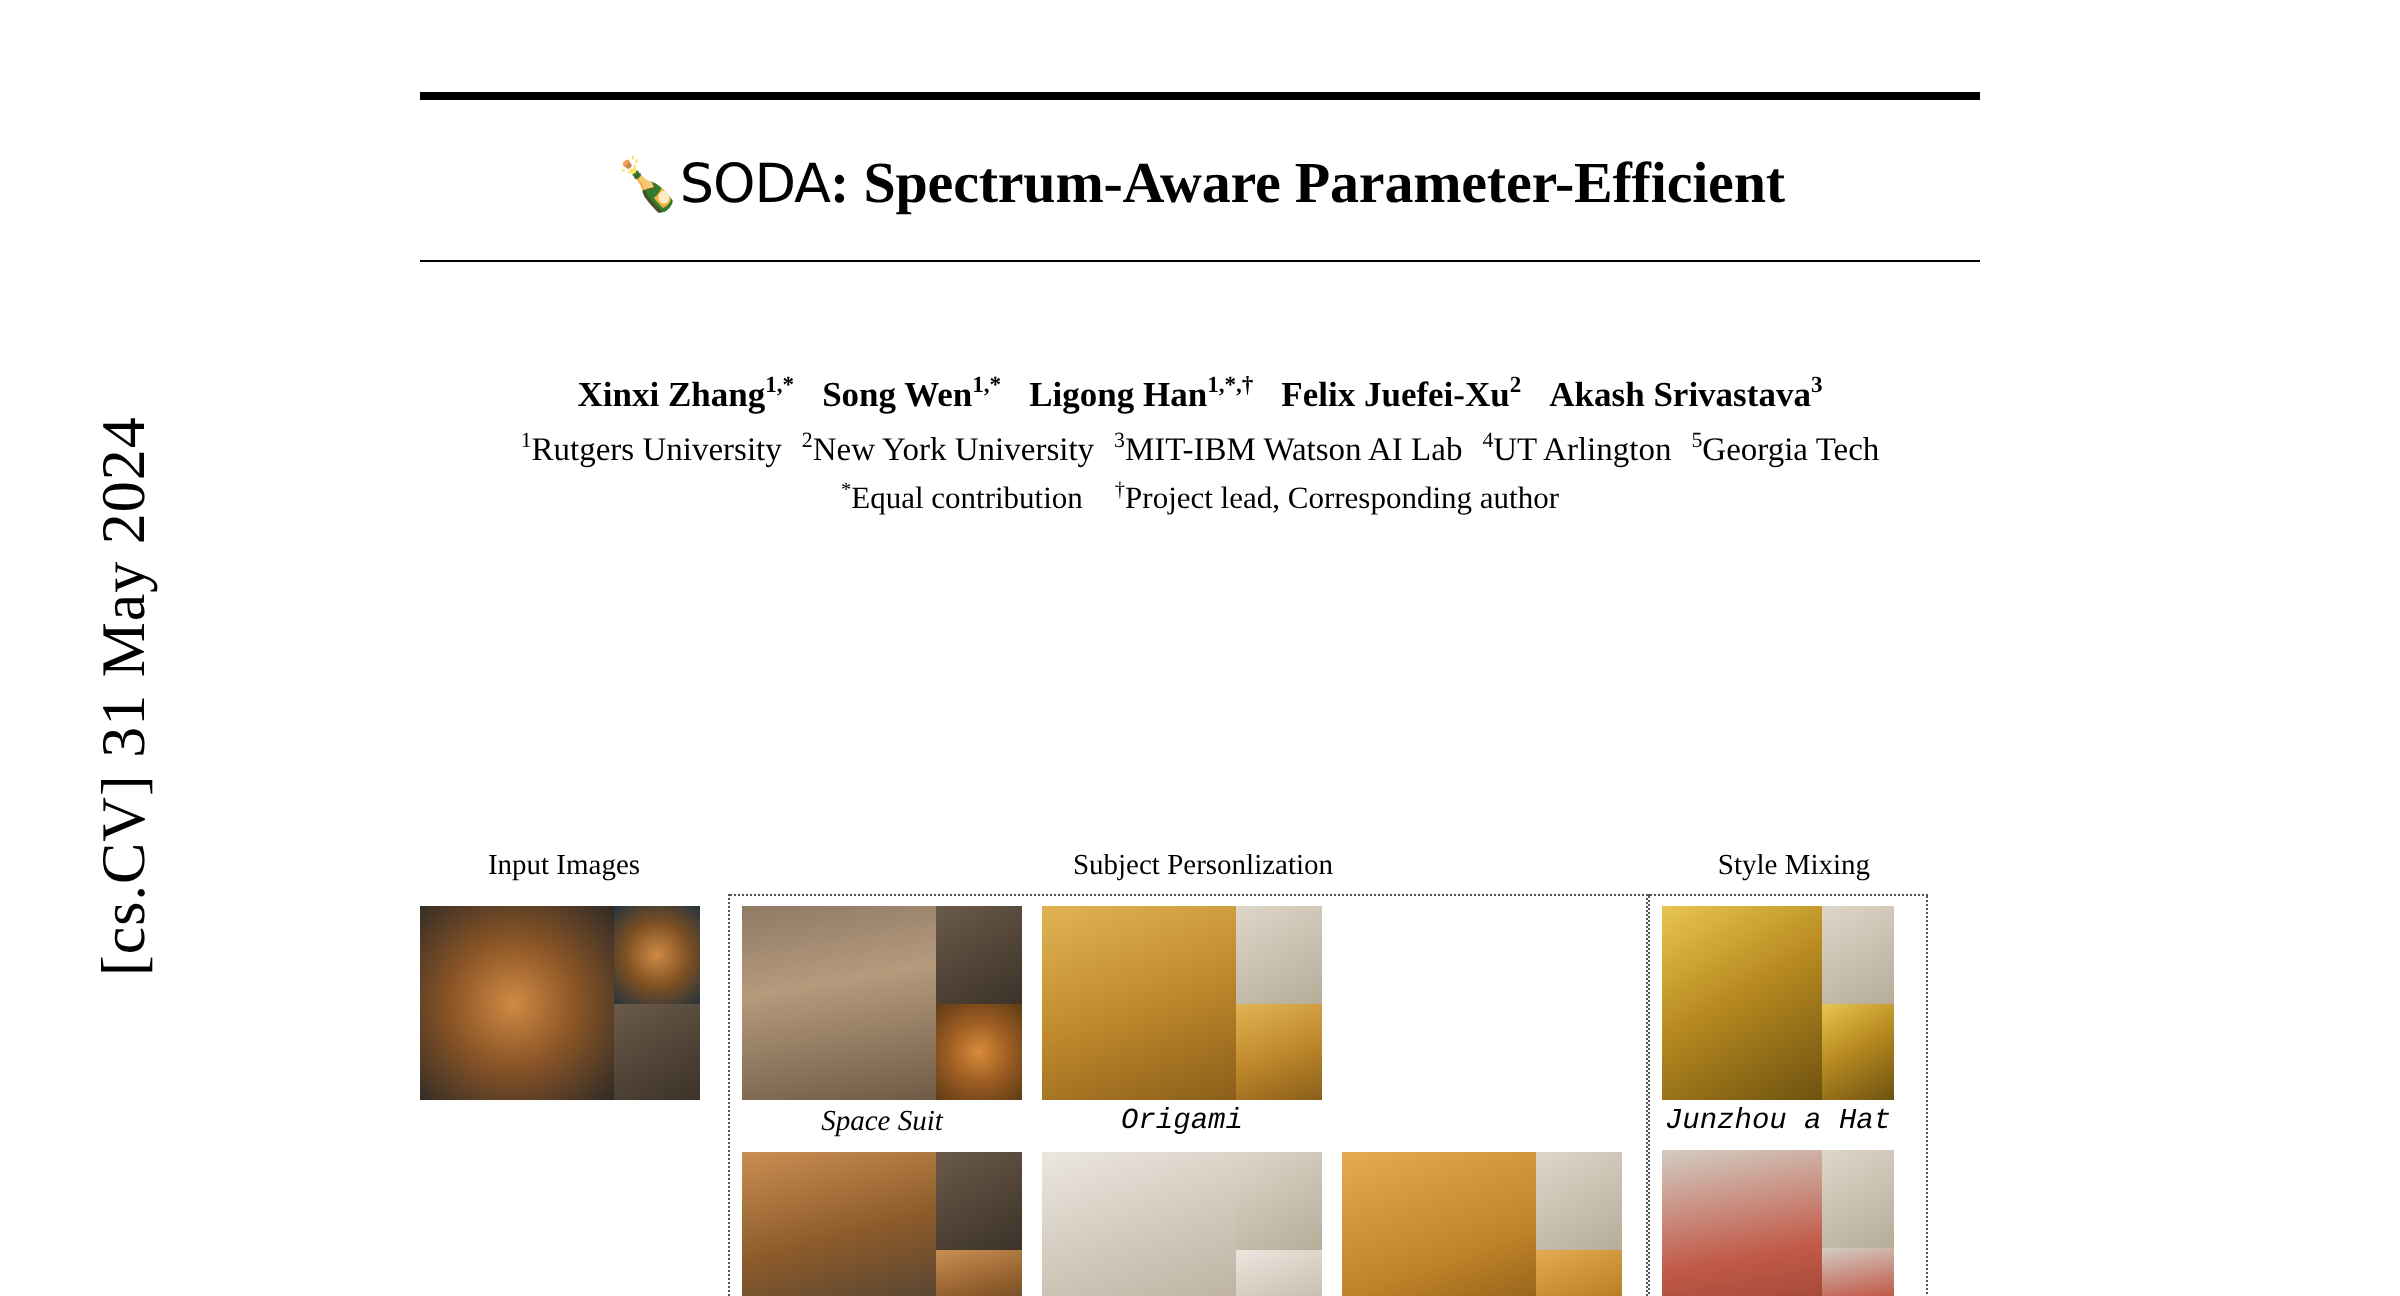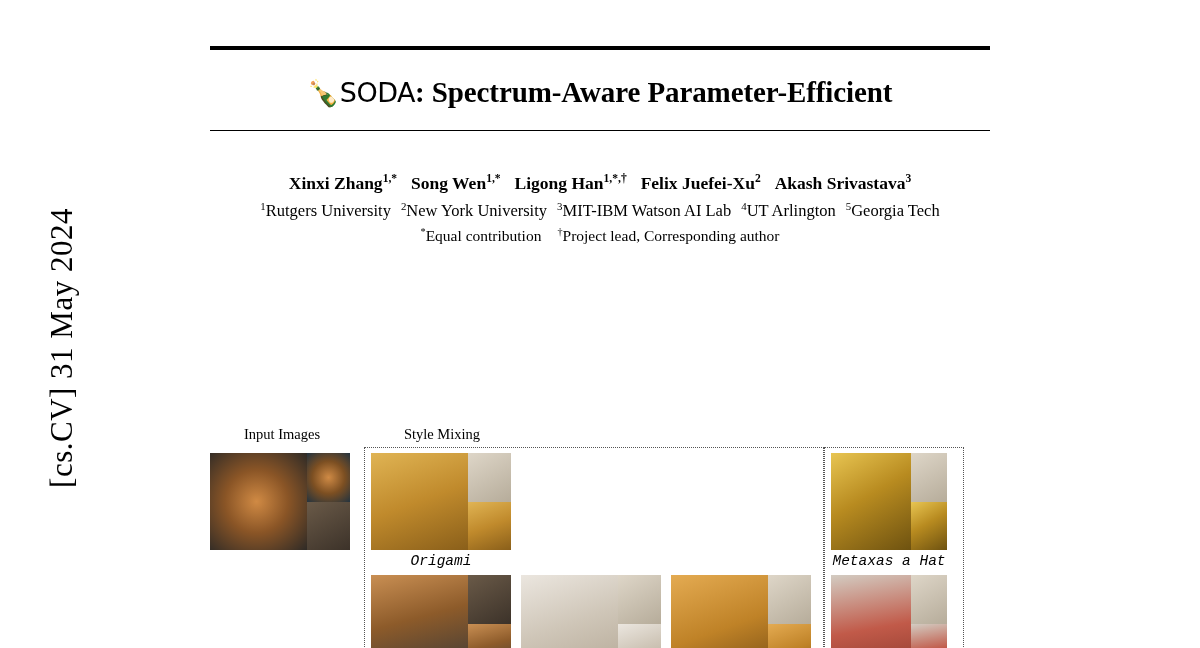--- a/index.html
+++ b/index.html
@@ -65,21 +65,21 @@
     font-size: 26px;
   }
   #title .soda {
     font-family: "DejaVu Sans", sans-serif;
     font-weight: normal;
     font-size: 27px;
     letter-spacing: -0.5px;
   }
 
   #authors {
-    margin-top: 40px;
+    margin-top: 54px;
     text-align: center;
   }
   .author-line {
     font-weight: bold;
     font-size: 17.5px;
     line-height: 1.45;
   }
   .author-line .sep { display: inline-block; width: 14px; }
   sup { font-size: 0.66em; vertical-align: super; line-height: 0; }
   .affil-line {
@@ -96,21 +96,21 @@
 
   
   #figure {
     position: absolute;
     left: 0;
     top: 425px;
     width: 780px;
   }
   .fig-headers {
     display: flex;
-    align-items: center;
+    align-items: flex-start;
     font-size: 14.5px;
     height: 18px;
   }
   .hdr-input { width: 144px; text-align: center; }
   .hdr-gap   { width: 20px; }
   .hdr-subject { width: 455px; text-align: center; }
   .hdr-style { width: 136px; text-align: center; }
 
   .fig-body {
     display: flex;
@@ -200,20 +200,21 @@
     <div class="notes-line">
       <span><sup>*</sup><span>Equal contribution</span></span><span class="sep"></span><span><sup>†</sup><span>Project lead, Corresponding author</span></span>
     </div>
   </div>
 
   <div id="figure">
 
     <div class="fig-headers">
       <div class="hdr-input">Input Images</div>
       <div class="hdr-gap"></div>
+      <div class="hdr-subject">Subject Personlization</div>
       <div class="hdr-style">Style Mixing</div>
     </div>
 
     <div class="fig-body">
 
       <div class="col-input">
         <div class="cell" style="margin-top:6px">
           <div class="tile">
             <div class="big img-cat1"></div>
             <div class="side">
@@ -224,20 +225,30 @@
 
         </div>
       </div>
 
       <div class="col-gap"></div>
 
       <div class="panel panel-subject">
         <div class="row">
           <div class="cell">
             <div class="tile">
+              <div class="big img-space"></div>
+              <div class="side">
+                <div class="img-dark"></div>
+                <div class="img-dog2"></div>
+              </div>
+            </div>
+            <div class="caption italic">Space Suit</div>
+          </div>
+          <div class="cell">
+            <div class="tile">
               <div class="big img-origami"></div>
               <div class="side">
                 <div class="img-light"></div>
                 <div class="img-origami"></div>
               </div>
             </div>
             <div class="caption italic">Origami</div>
           </div>
         </div>
 
@@ -278,21 +289,21 @@
       <div class="panel panel-style">
         <div class="row">
           <div class="cell">
             <div class="tile-sq">
               <div class="big img-gold"></div>
               <div class="side">
                 <div class="img-light"></div>
                 <div class="img-gold"></div>
               </div>
             </div>
-            <div class="caption italic">Metaxas a Hat</div>
+            <div class="caption italic">Junzhou a Hat</div>
           </div>
         </div>
         <div class="row">
           <div class="cell">
             <div class="tile-sq">
               <div class="big img-catcar"></div>
               <div class="side">
                 <div class="img-light"></div>
                 <div class="img-catcar"></div>
               </div>

